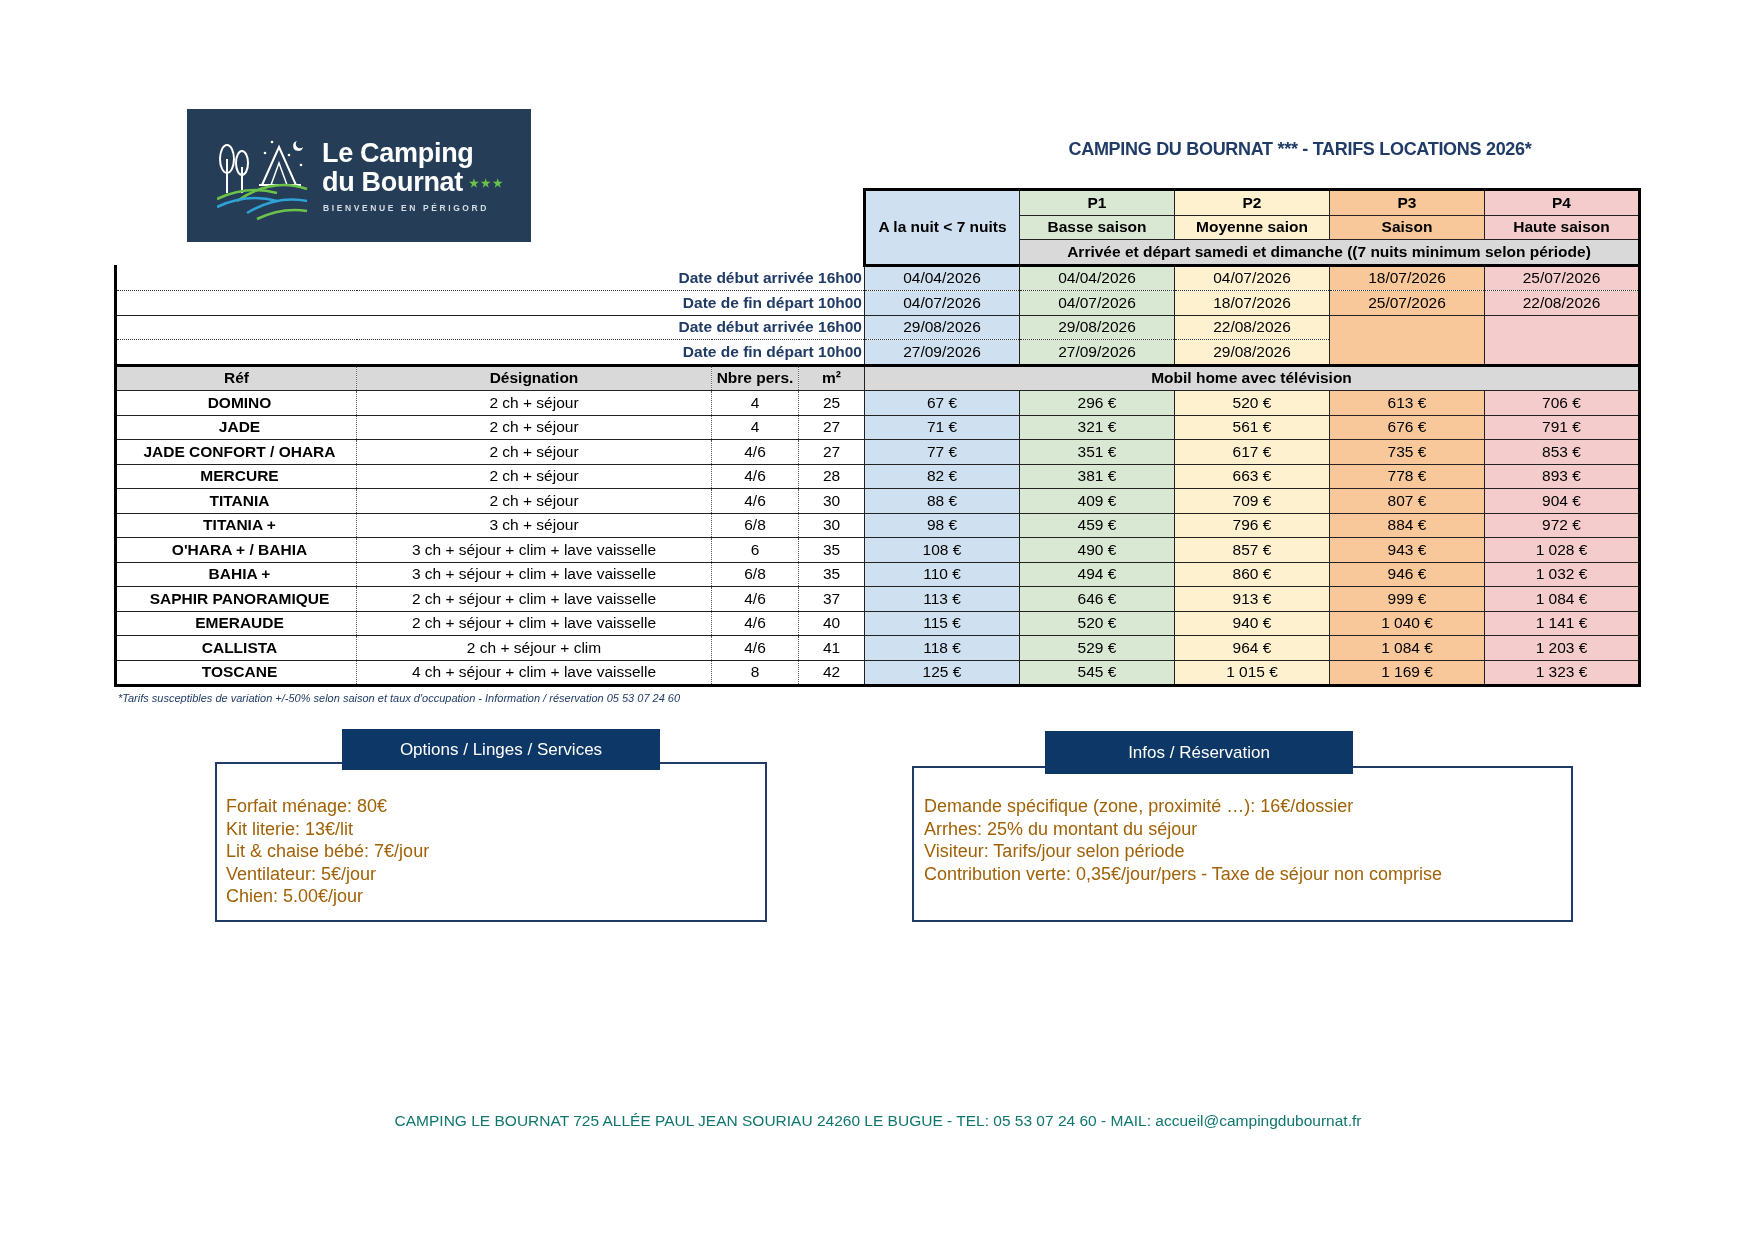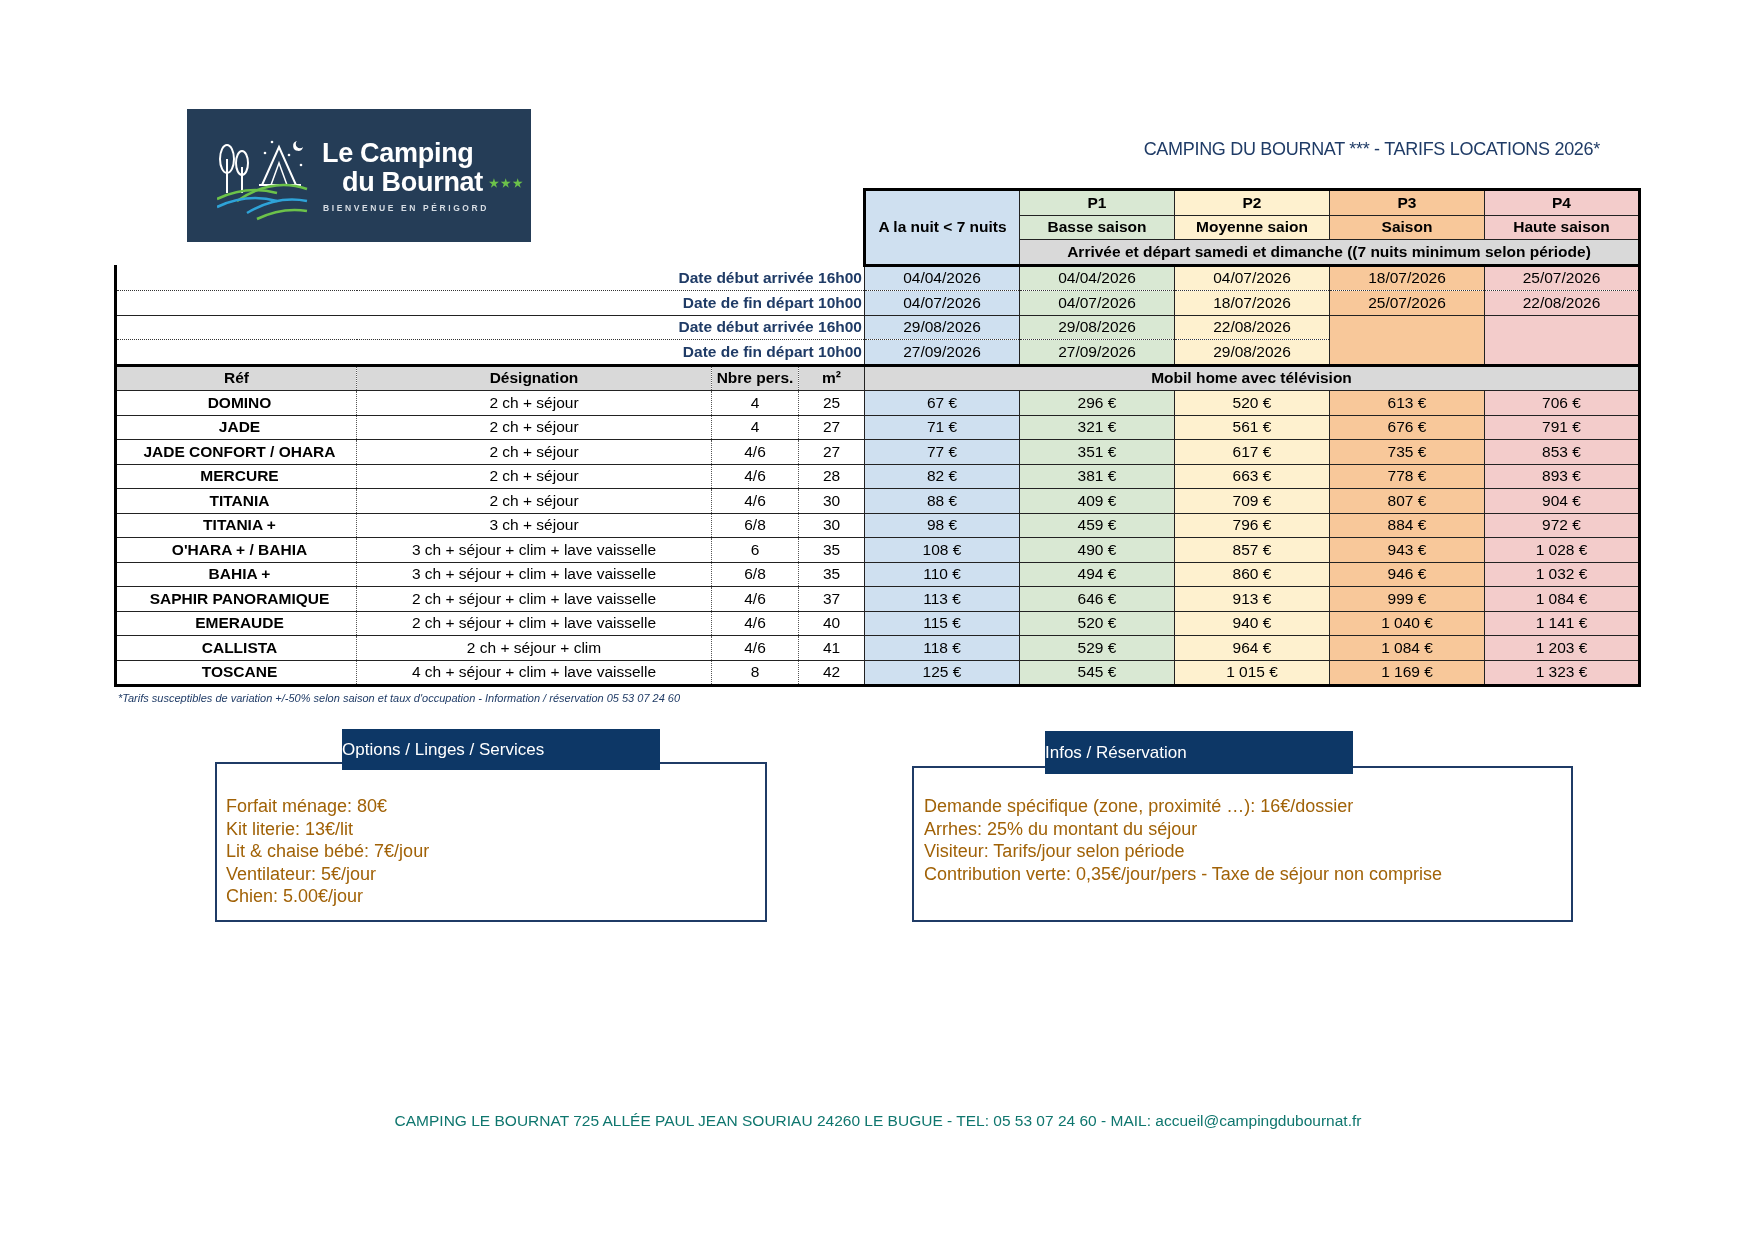--- a/index.html
+++ b/index.html
@@ -3,25 +3,25 @@
 <meta charset="utf-8">
 <style>
   html, body { margin: 0; padding: 0; background: #ffffff; }
   body { width: 1756px; height: 1242px; position: relative; overflow: hidden;
          font-family: "Liberation Sans", sans-serif; color: #000; }
 
   
   .logo { position: absolute; left: 187px; top: 109px; width: 344px; height: 133px; background: #253d57; }
   .logo svg { position: absolute; left: 30px; top: 28px; }
   .logo .l1 { position: absolute; left: 135px; top: 30px; color: #fff; font-weight: bold; font-size: 27px; line-height: 29px; letter-spacing: -0.3px; }
-  .logo .l2 { position: absolute; left: 135px; top: 59px; color: #fff; font-weight: bold; font-size: 27px; line-height: 29px; letter-spacing: -0.3px; margin-left: 20px; }
+  .logo .l2 { position: absolute; left: 135px; top: 59px; color: #fff; font-weight: bold; font-size: 27px; line-height: 29px; letter-spacing: -0.3px; }
   .logo .stars { color: #6cc24a; font-size: 11px; letter-spacing: 2px; margin-left: 6px; vertical-align: middle; }
   .logo .tag { position: absolute; left: 136px; top: 94px; color: #d7dde4; font-size: 8.5px; letter-spacing: 2.6px; font-weight: bold; }
 
-  .title { position: absolute; left: 1000px; top: 139px; width: 600px; text-align: right; color: #1f3b66; font-weight: normal; font-size: 18px; letter-spacing: -0.3px; }
+  .title { position: absolute; left: 1000px; top: 139px; width: 600px; text-align: center; color: #1f3b66; font-weight: bold; font-size: 18px; letter-spacing: -0.3px; }
 
   
   table.tarifs { position: absolute; left: 114px; top: 188px; border-collapse: collapse; table-layout: fixed; font-size: 15.5px; }
   table.tarifs td { padding: 0; height: 23.5px; text-align: center; vertical-align: middle; white-space: nowrap; overflow: hidden; }
   .blank { border: none; background: transparent; }
   .c-nuit { background: #cfe0f0; }
   .c-p1 { background: #d9e8d3; }
   .c-p2 { background: #fef1cf; }
   .c-p3 { background: #f8c89a; }
   .c-p4 { background: #f3cccb; }
@@ -38,21 +38,21 @@
   .thin-bottom { border-bottom: 1.5px solid #222; }
   .thin-left { border-left: 1.5px solid #222; }
   .thin-right { border-right: 1.5px solid #222; }
   .dot-bottom { border-bottom: 1.5px dotted #333; }
   .dot-right { border-right: 1.5px dotted #555; }
 
   .footnote { position: absolute; left: 118px; top: 692px; font-size: 11px; font-style: italic; color: #1f3b66; }
 
   
   .box { position: absolute; border: 2px solid #1f3b66; background: #fff; }
-  .box-head { position: absolute; background: #0d3766; color: #fff; font-size: 17px; }
+  .box-head { position: absolute; background: #0d3766; color: #fff; font-size: 17px; text-align: center; }
   .box-body { position: absolute; font-size: 18px; line-height: 22.6px; color: #a16207; }
   .box-body div { white-space: nowrap; }
 
   .footer { position: absolute; left: 0; width: 1756px; top: 1112px; text-align: center; font-size: 15.5px; color: #0f766e; }
 </style>
 </head>
 <body>
 
 <div class="logo">
   <svg width="100" height="85" viewBox="0 0 100 85">

